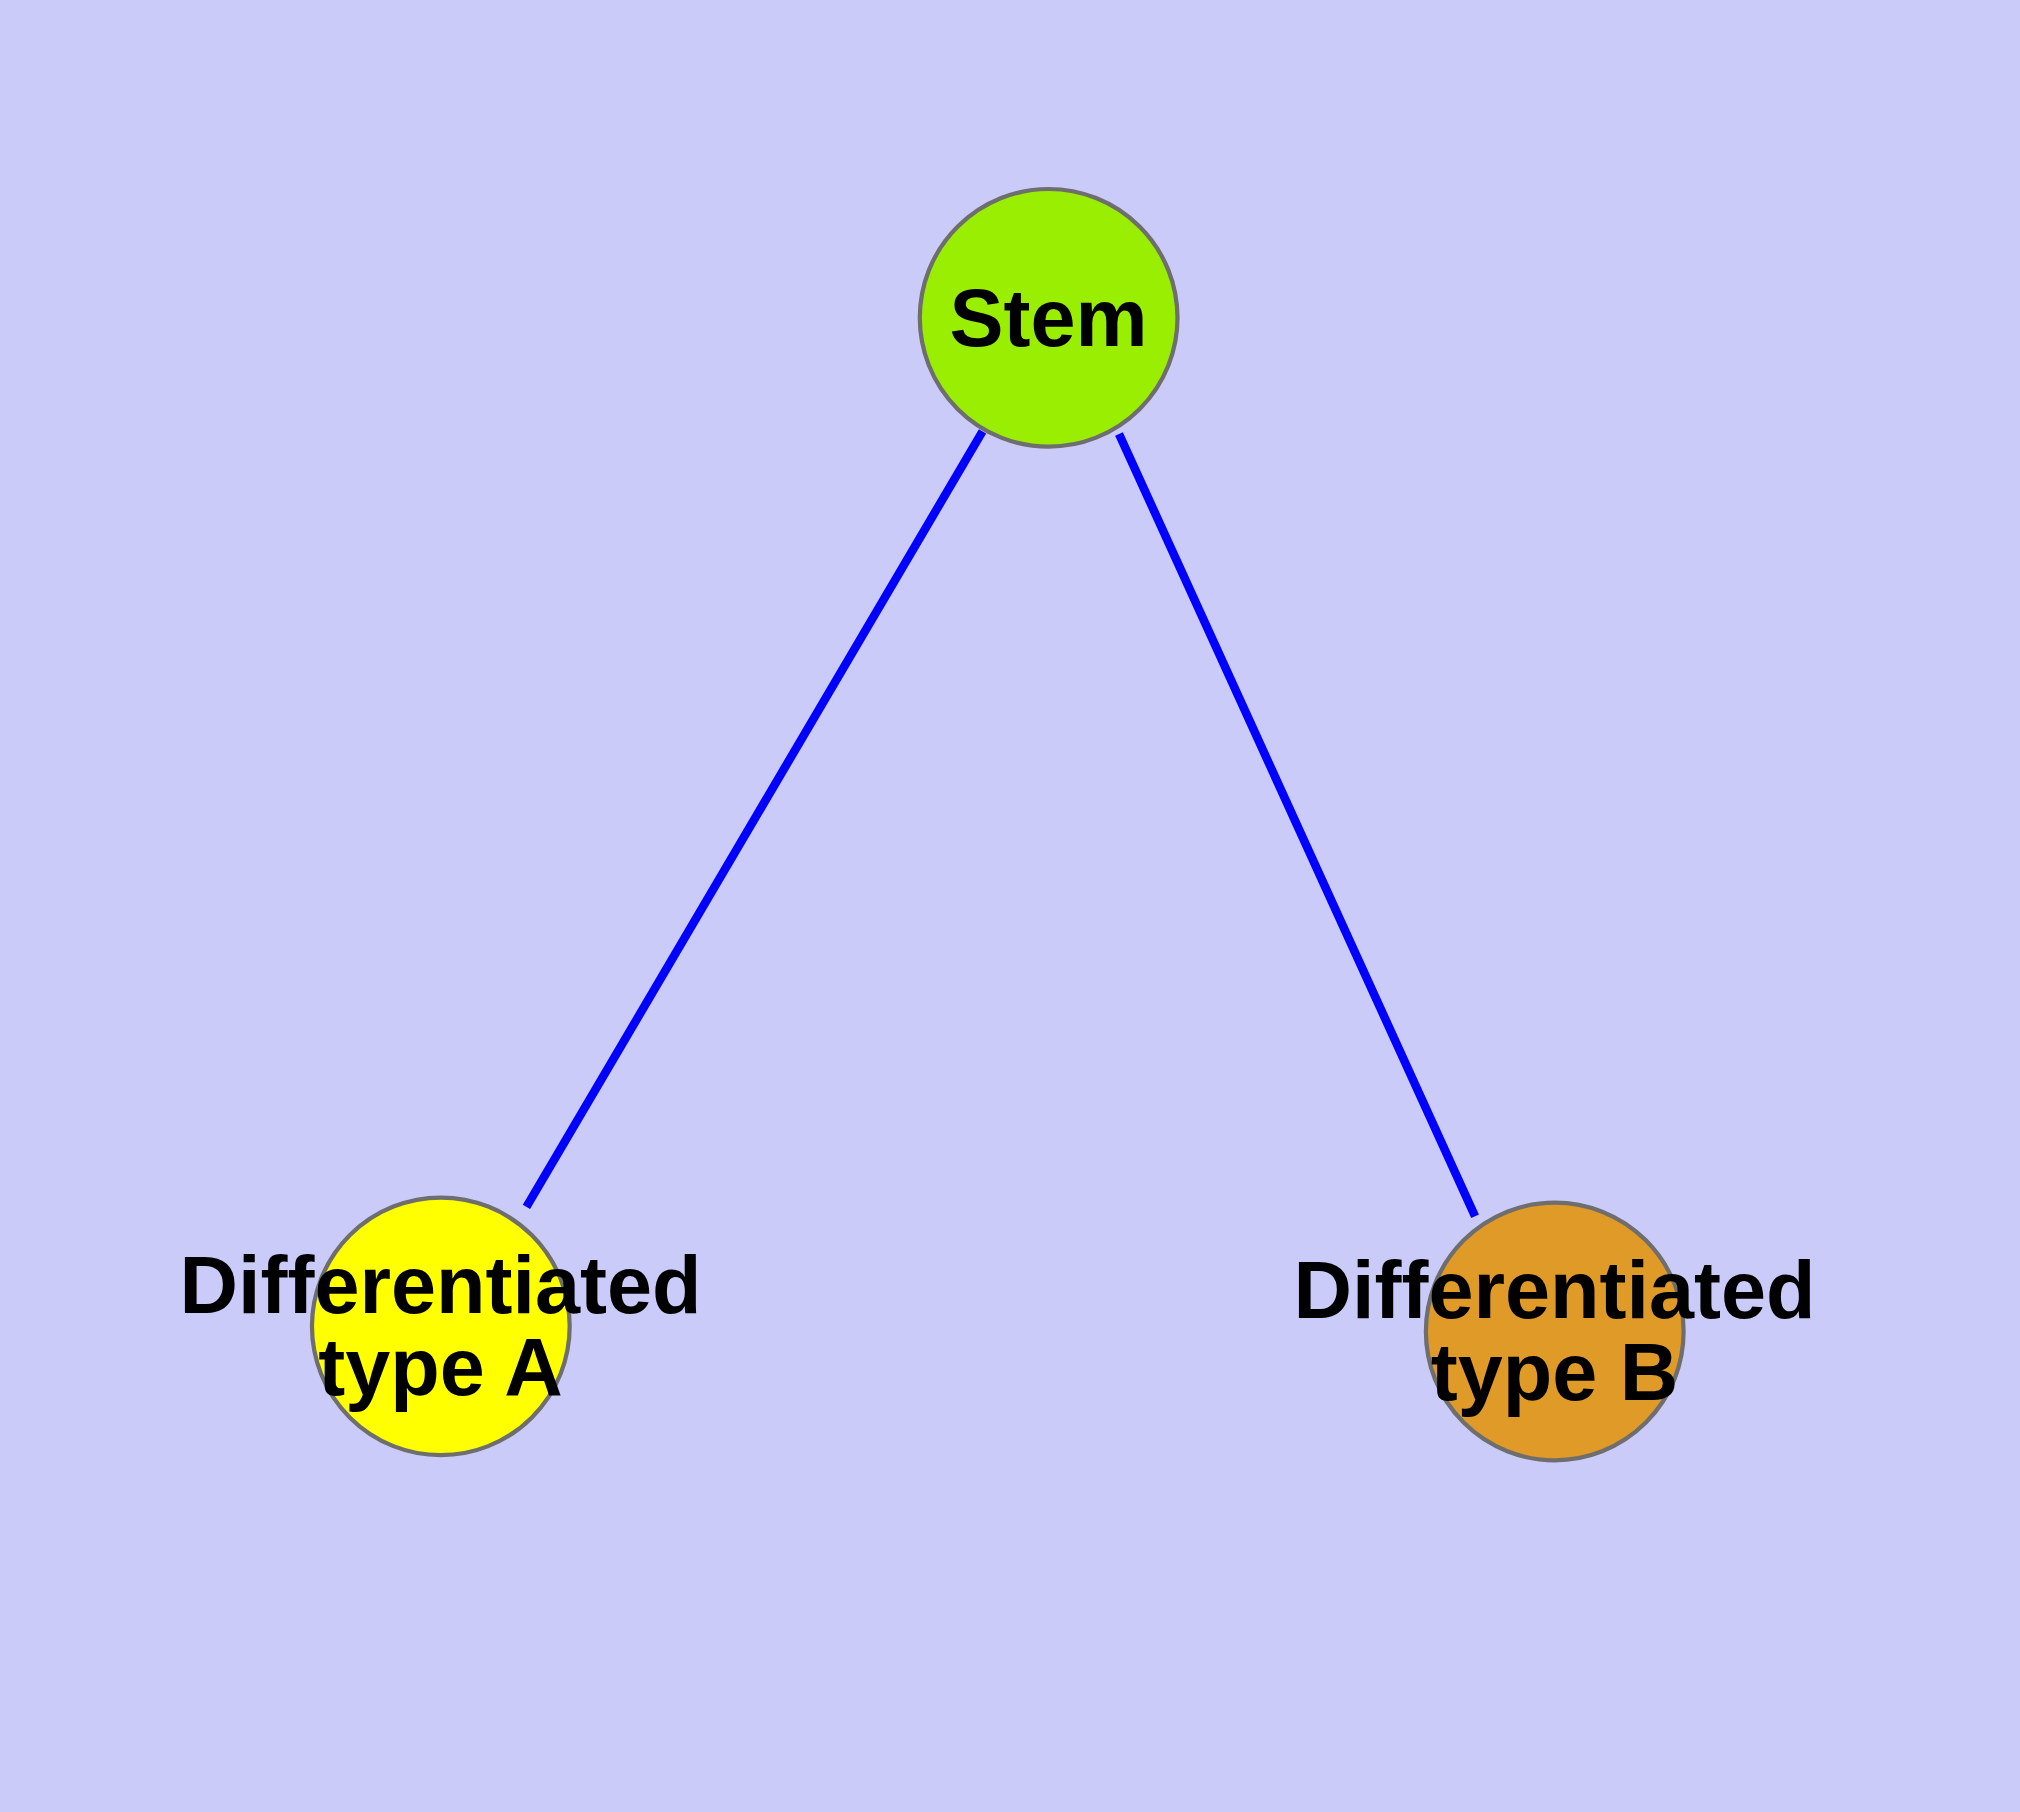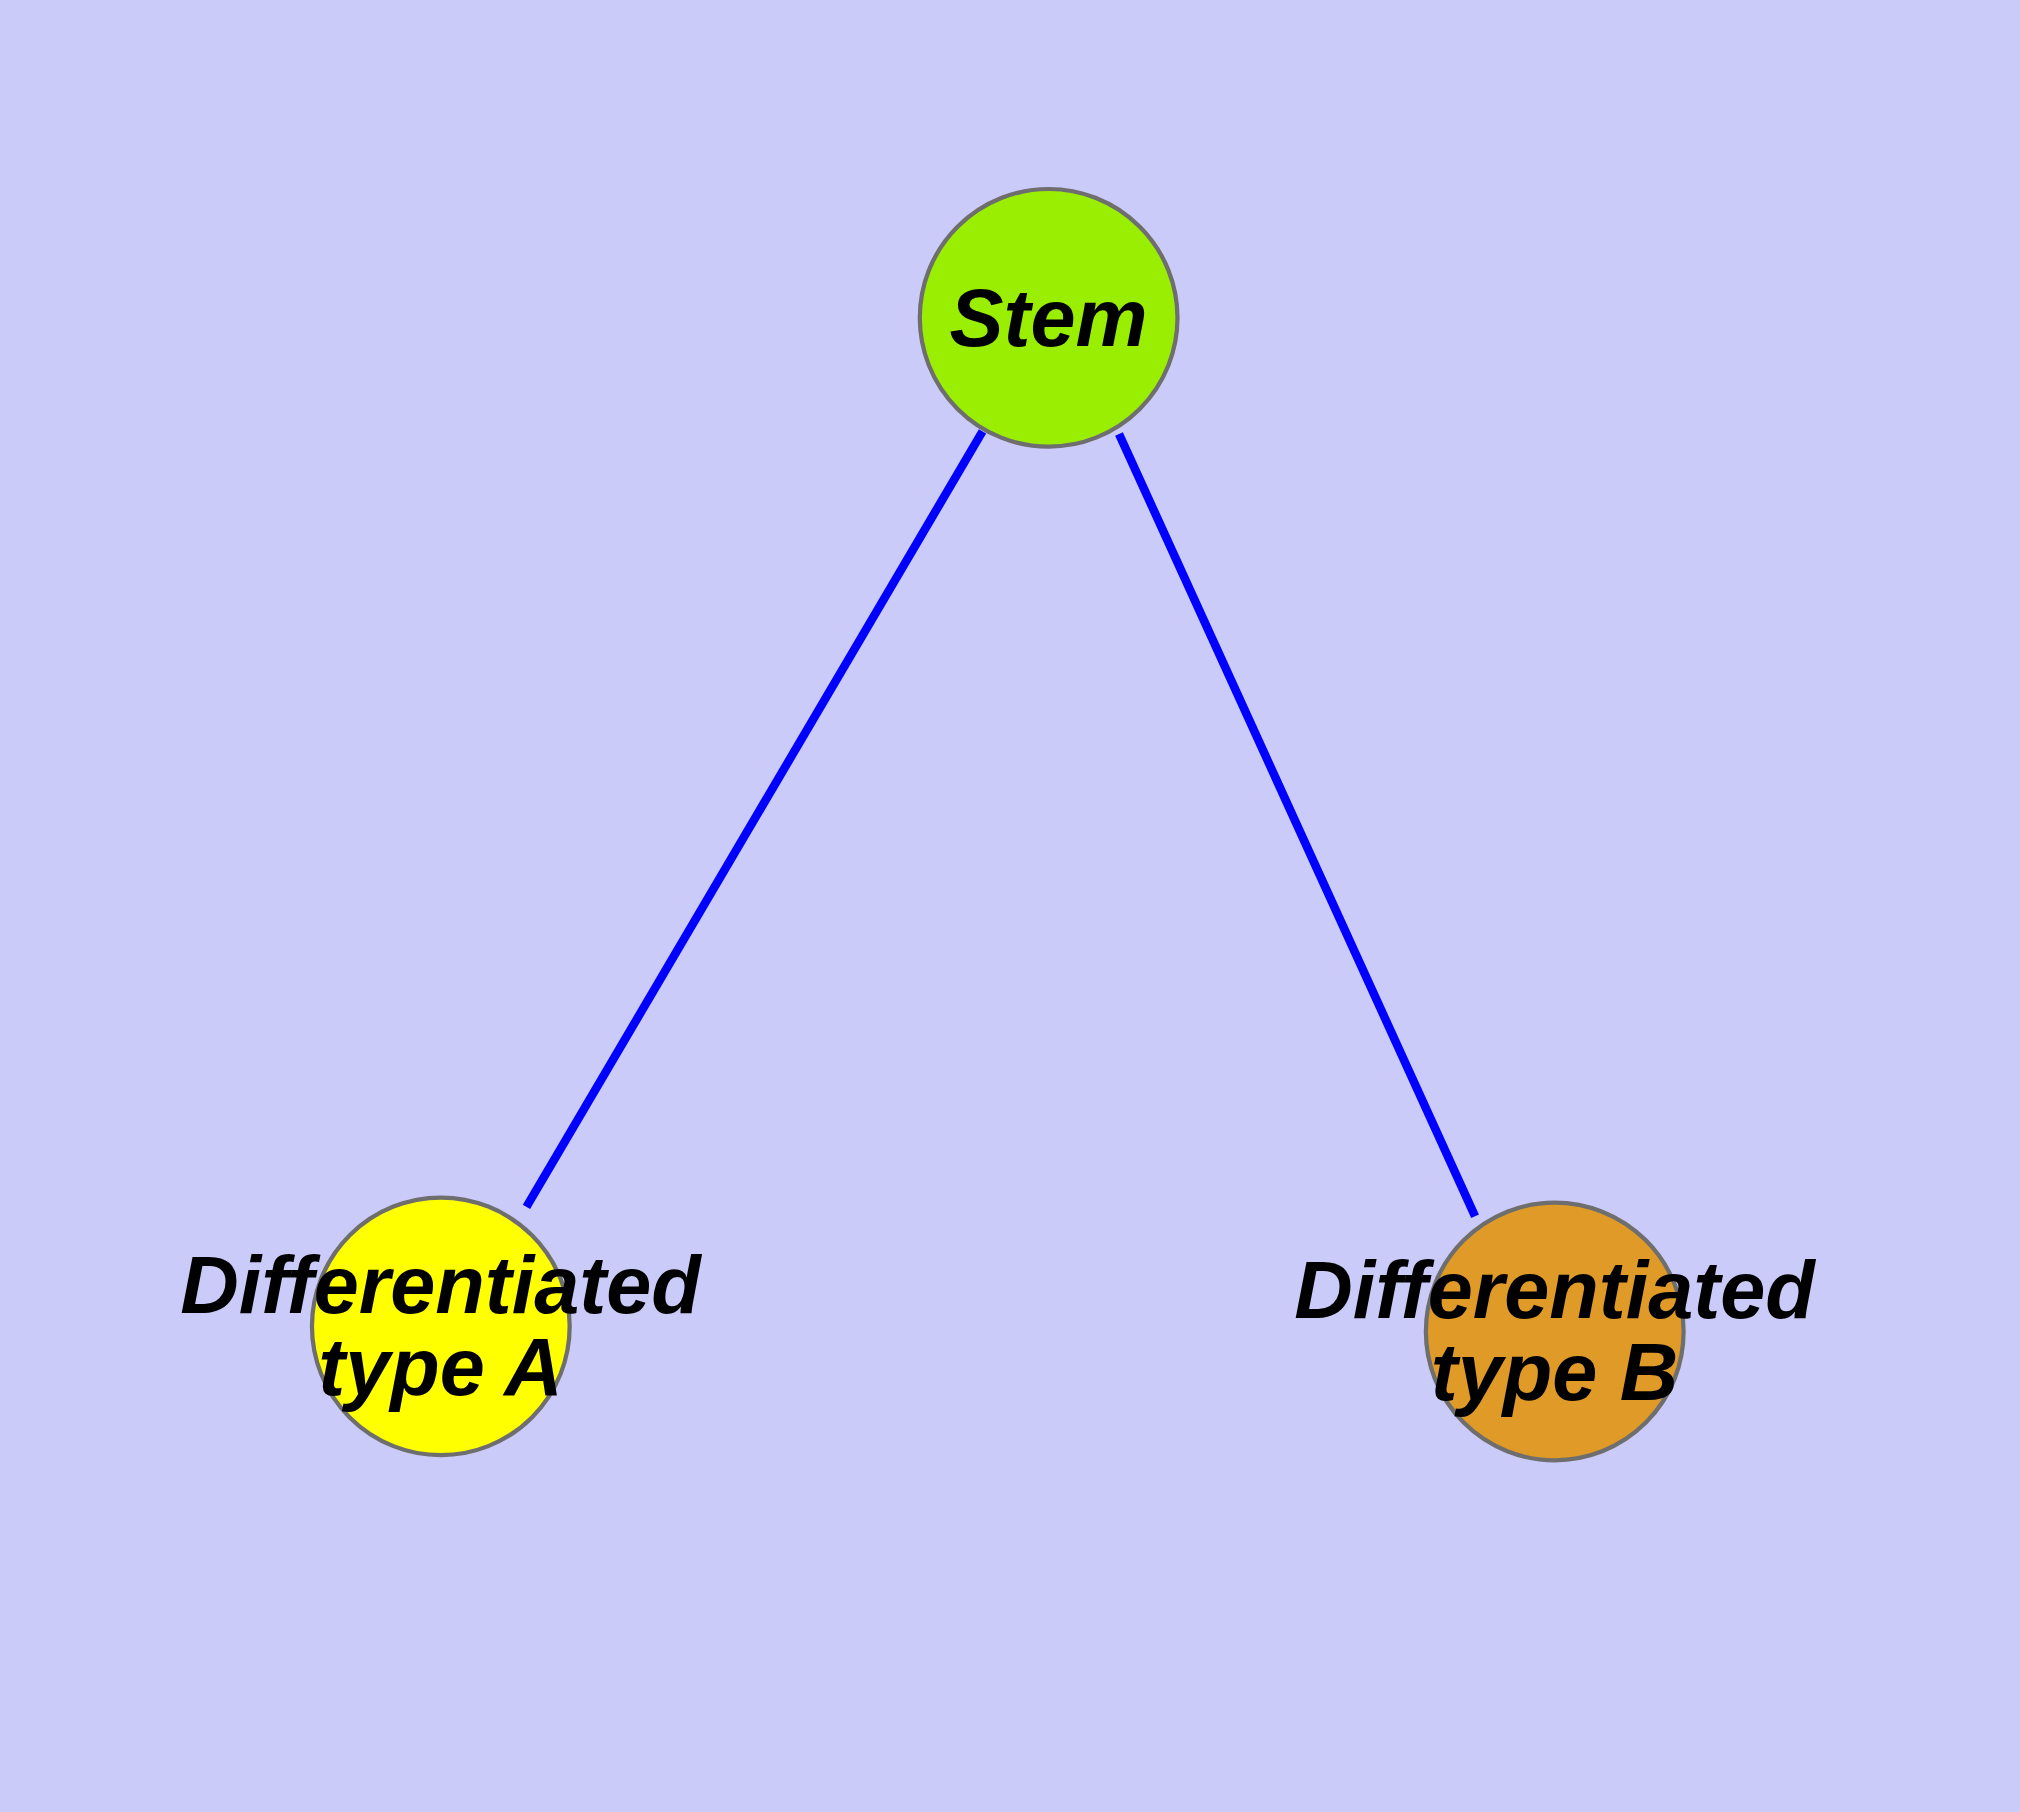--- a/index.html
+++ b/index.html
@@ -42,21 +42,21 @@
     -webkit-font-smoothing: antialiased;
   }
   .label-line {
     display: block;
     white-space: nowrap;
   }
 </style>
 </head>
 <body>
 
-<div id="canvas" style="width: 2021px; height: 1812px; font-style: italic;">
+<div id="canvas" style="width: 2021px; height: 1812px;">
 
   <div id="graph-bg" style="background: rgb(203, 203, 250); width: 2021px; height: 1812px;"></div>
 
   <svg id="graph-svg" viewBox="0 0 2384 2138" preserveAspectRatio="none" style="width: 2021px; height: 1812px;">
 
     <rect id="svg-bg-rect" x="0" y="0" width="2384" height="2138" fill="#cbcbfa"></rect>
 
     <g id="edges-group">
       <line id="edge-stem-a" x1="1159" y1="509" x2="621" y2="1424" stroke="#0000ff" stroke-width="10" stroke-linecap="butt"></line>
       <line id="edge-stem-b" x1="1320" y1="512" x2="1740" y2="1435" stroke="#0000ff" stroke-width="10" stroke-linecap="butt"></line>

